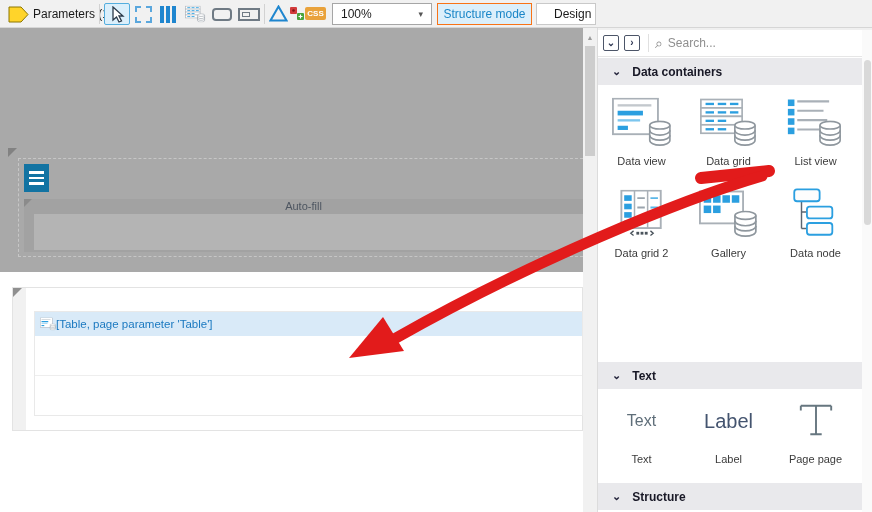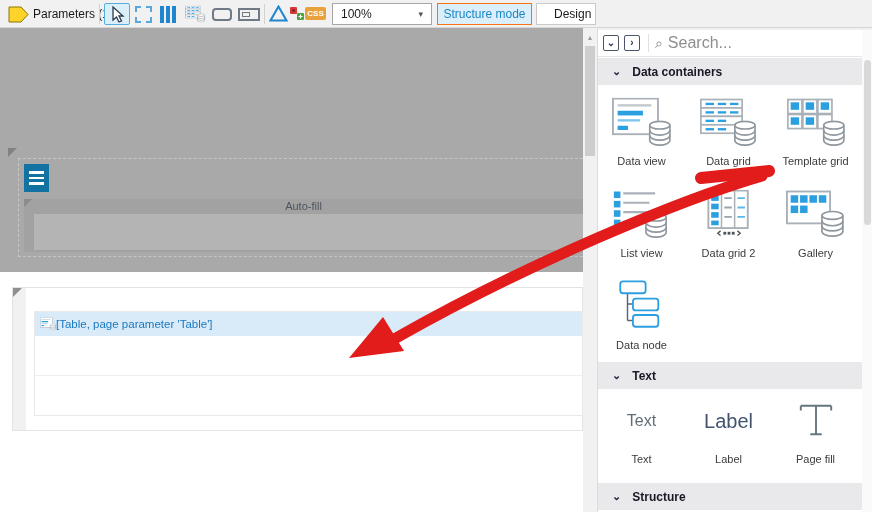--- a/index.html
+++ b/index.html
@@ -66,21 +66,21 @@
   .tabs { position:absolute; left:0; top:0; width:275px; height:30px; background:#f0f0f0; }
   .tab { position:absolute; top:4px; height:23px; font-size:12px; display:flex; align-items:center; justify-content:center; }
   .tab-widgets { left:46px; width:100px; background:#dbeffb; border:1px solid #3ba0dd; color:#1e85c3; }
   .tab-building { left:146px; width:98px; background:#fff; border:1px solid #c3c3c3; border-left:none; color:#1f1f1f; }
   .panel-toolrow { position:absolute; left:0; top:30px; width:267px; height:27px; background:#fff; border-bottom:1px solid #e6e6e6;
                    display:flex; align-items:center; }
   .sq-btn { width:16px; height:16px; border:1px solid #4c5568; border-radius:2px; margin-left:5px;
             display:flex; align-items:center; justify-content:center; font-size:10px; font-weight:bold; color:#2b3350; line-height:1; }
   .toolrow-sep { width:1px; height:18px; background:#e0e0e0; margin:0 6px 0 8px; }
   .search-icon { color:#8b8b8b; font-size:14px; margin-right:5px; }
-  .search-input { border:none; outline:none; font-size:16px; color:#3b82f6; width:180px; font-family:inherit; }
+  .search-input { border:none; outline:none; font-size:12px; color:#3b82f6; width:180px; font-family:inherit; }
   .search-input::placeholder { color:#8f8f8f; }
 
   .sec-header { position:absolute; left:0; width:267px; height:27px; background:#e9e9ec;
                 display:flex; align-items:center; }
   .sec-chevron { margin-left:14px; font-size:11px; font-weight:bold; color:#23233a; }
   .sec-title { margin-left:11px; font-size:12px; font-weight:bold; color:#181826; }
 
   .tiles { position:absolute; left:0; width:264px; display:flex; flex-wrap:wrap; }
   .tile { width:87px; height:92px; display:flex; flex-direction:column; align-items:center; }
   .tile .icon-box { height:62px; display:flex; align-items:flex-end; justify-content:center; padding-top:8px; }
@@ -343,28 +343,20 @@
         <div class="icon-box">
             <svg width="60" height="50" viewBox="0 0 64 52">
               <use href="#s-datagrid"></use>
             </svg>
           </div>
         <div class="tile-label">Data grid</div>
       </div>
       <div class="tile">
         <div class="icon-box">
             <svg width="60" height="50" viewBox="0 0 64 52">
-              <use href="#s-templategrid"></use>
-            </svg>
-          </div>
-        <div class="tile-label">Template grid</div>
-      </div>
-      <div class="tile">
-        <div class="icon-box">
-            <svg width="60" height="50" viewBox="0 0 64 52">
               <use href="#s-listview"></use>
             </svg>
           </div>
         <div class="tile-label">List view</div>
       </div>
       <div class="tile">
         <div class="icon-box">
             <svg width="60" height="50" viewBox="0 0 64 52">
               <use href="#s-datagrid2"></use>
             </svg>
@@ -405,21 +397,21 @@
             <span class="lbl-ico">Label</span>
           </div>
         <div class="tile-label">Label</div>
       </div>
       <div class="tile">
         <div class="icon-box">
             <svg width="38" height="38" viewBox="0 0 40 40">
               <use href="#s-pagetitle"></use>
             </svg>
           </div>
-        <div class="tile-label">Page fill</div>
+        <div class="tile-label">Page page</div>
       </div>
     </div>
 
     <div class="sec-header" style="top:483px">
       <span class="sec-chevron">⌄</span>
       <span class="sec-title">Structure</span>
     </div>
 
     <div class="panel-scroll">
       <div class="thumb"></div>

